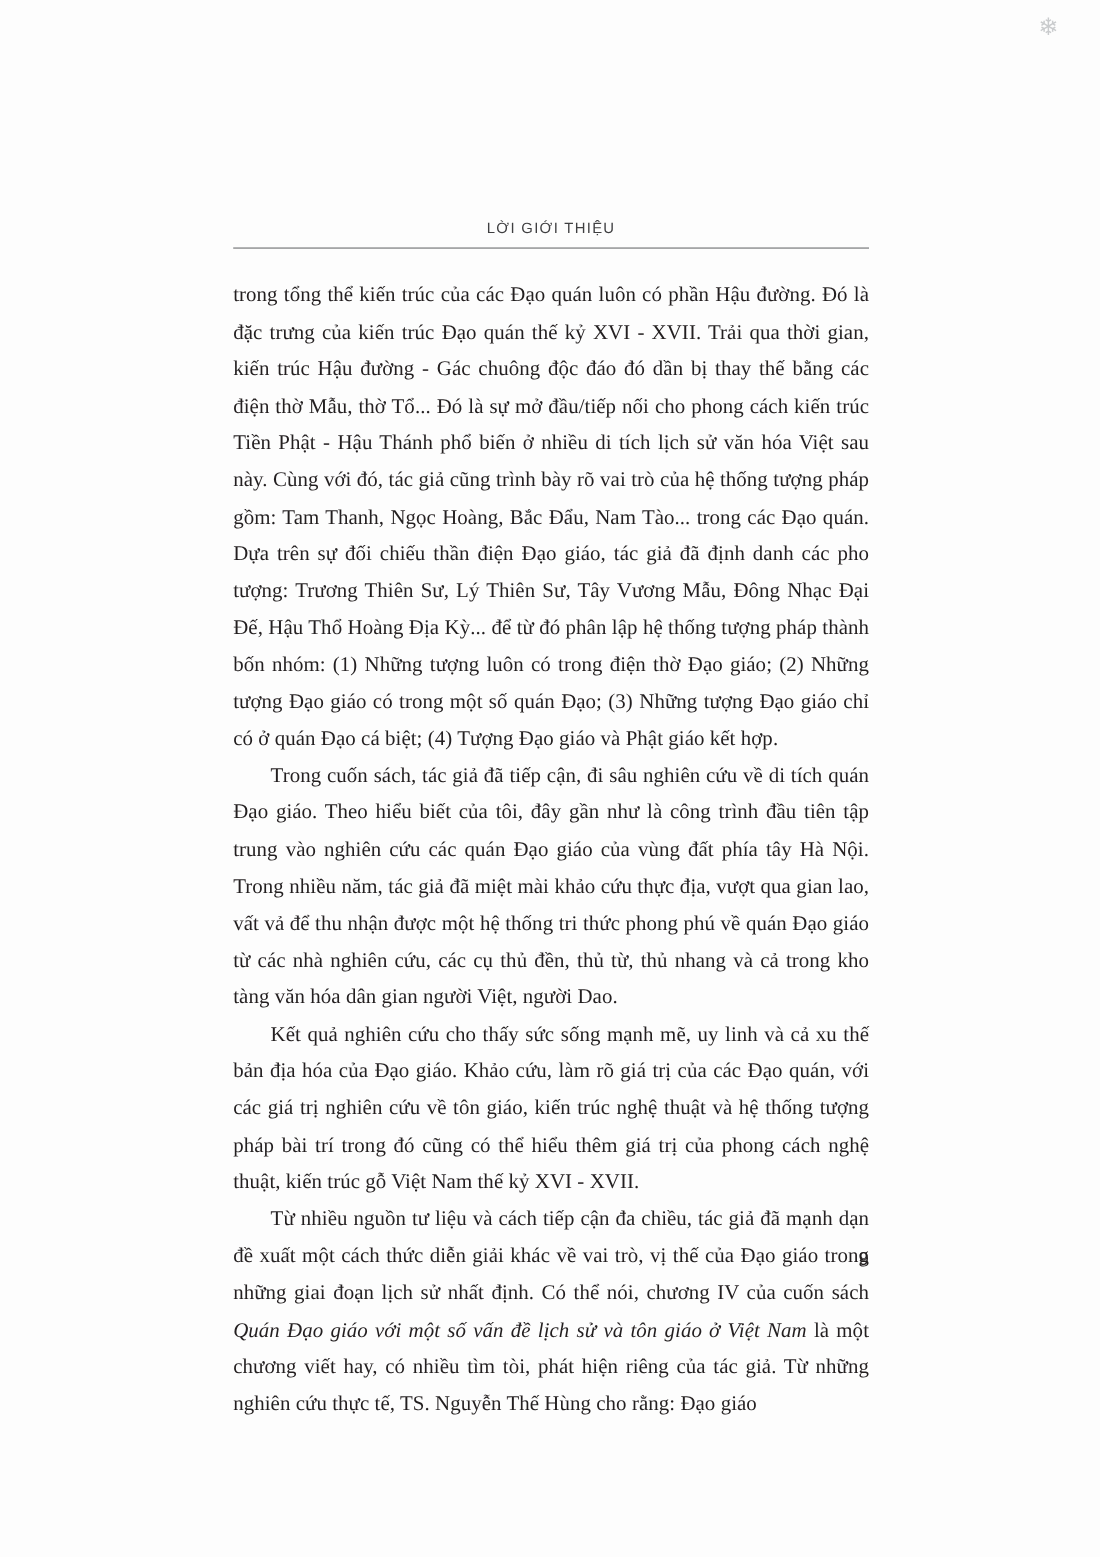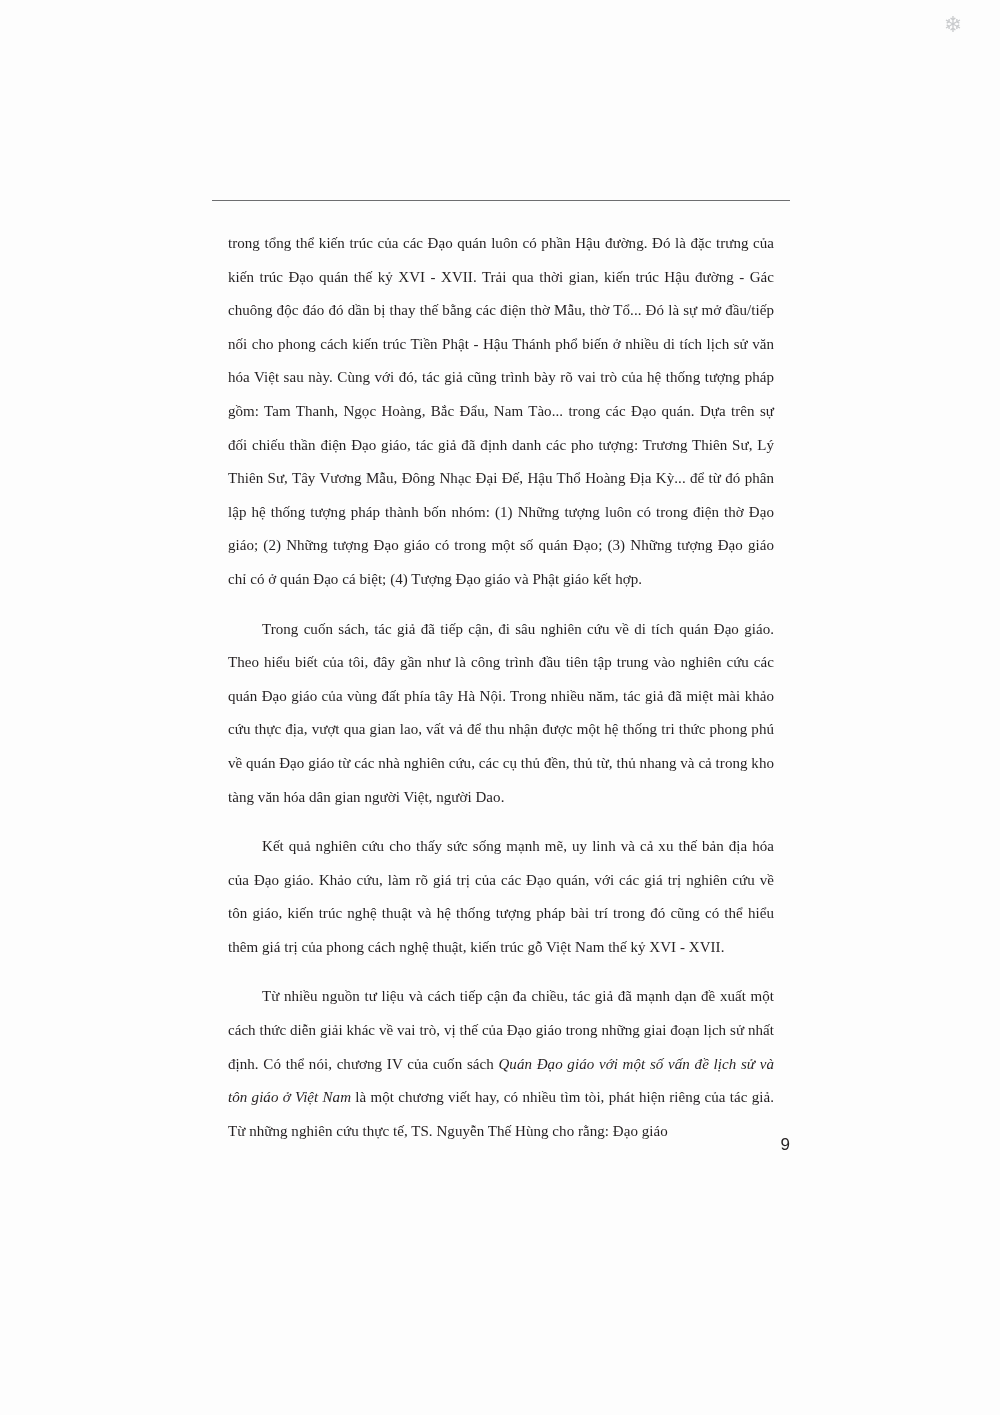--- a/index.html
+++ b/index.html
@@ -45,24 +45,24 @@
     letter-spacing: 1.2px;
     color: #3f3f41;
     padding-bottom: 10px;
   }
   .head-rule {
     border-bottom: 1.6px solid #6d6e70;
     width: 100%;
     margin-bottom: 26px;
   }
   p {
-    margin: 16px;
+    margin: 0;
     text-align: justify;
     text-justify: inter-word;
-    font-size: 15px;
+    font-size: 19px;
     line-height: 33.6px;
     letter-spacing: 0.05px;
   }
   p.indent {
     text-indent: 34px;
   }
   .italic {
     font-style: italic;
   }
   .folio {
@@ -78,20 +78,21 @@
 </style>
 </head>
 <body>
 
 <div class="page">
 
   <div class="corner-mark">❄</div>
 
   <div class="content">
 
+    <div class="running-head">LỜI GIỚI THIỆU</div>
     <div class="head-rule"></div>
 
     <p>trong tổng thể kiến trúc của các Đạo quán luôn có phần Hậu đường. Đó là đặc trưng của kiến trúc Đạo quán thế kỷ XVI - XVII. Trải qua thời gian, kiến trúc Hậu đường - Gác chuông độc đáo đó dần bị thay thế bằng các điện thờ Mẫu, thờ Tổ... Đó là sự mở đầu/tiếp nối cho phong cách kiến trúc Tiền Phật - Hậu Thánh phổ biến ở nhiều di tích lịch sử văn hóa Việt sau này. Cùng với đó, tác giả cũng trình bày rõ vai trò của hệ thống tượng pháp gồm: Tam Thanh, Ngọc Hoàng, Bắc Đẩu, Nam Tào... trong các Đạo quán. Dựa trên sự đối chiếu thần điện Đạo giáo, tác giả đã định danh các pho tượng: Trương Thiên Sư, Lý Thiên Sư, Tây Vương Mẫu, Đông Nhạc Đại Đế, Hậu Thổ Hoàng Địa Kỳ... để từ đó phân lập hệ thống tượng pháp thành bốn nhóm: (1) Những tượng luôn có trong điện thờ Đạo giáo; (2) Những tượng Đạo giáo có trong một số quán Đạo; (3) Những tượng Đạo giáo chỉ có ở quán Đạo cá biệt; (4) Tượng Đạo giáo và Phật giáo kết hợp.</p>
 
     <p class="indent">Trong cuốn sách, tác giả đã tiếp cận, đi sâu nghiên cứu về di tích quán Đạo giáo. Theo hiểu biết của tôi, đây gần như là công trình đầu tiên tập trung vào nghiên cứu các quán Đạo giáo của vùng đất phía tây Hà Nội. Trong nhiều năm, tác giả đã miệt mài khảo cứu thực địa, vượt qua gian lao, vất vả để thu nhận được một hệ thống tri thức phong phú về quán Đạo giáo từ các nhà nghiên cứu, các cụ thủ đền, thủ từ, thủ nhang và cả trong kho tàng văn hóa dân gian người Việt, người Dao.</p>
 
     <p class="indent">Kết quả nghiên cứu cho thấy sức sống mạnh mẽ, uy linh và cả xu thế bản địa hóa của Đạo giáo. Khảo cứu, làm rõ giá trị của các Đạo quán, với các giá trị nghiên cứu về tôn giáo, kiến trúc nghệ thuật và hệ thống tượng pháp bài trí trong đó cũng có thể hiểu thêm giá trị của phong cách nghệ thuật, kiến trúc gỗ Việt Nam thế kỷ XVI - XVII.</p>
 
     <p class="indent"><span>Từ nhiều nguồn tư liệu và cách tiếp cận đa chiều, tác giả đã mạnh dạn đề xuất một cách thức diễn giải khác về vai trò, vị thế của Đạo giáo trong những giai đoạn lịch sử nhất định. Có thể nói, chương IV của cuốn sách </span><span class="italic">Quán Đạo giáo với một số vấn đề lịch sử và tôn giáo ở Việt Nam</span><span> là một chương viết hay, có nhiều tìm tòi, phát hiện riêng của tác giả. Từ những nghiên cứu thực tế, TS. Nguyễn Thế Hùng cho rằng: Đạo giáo</span></p>
 

